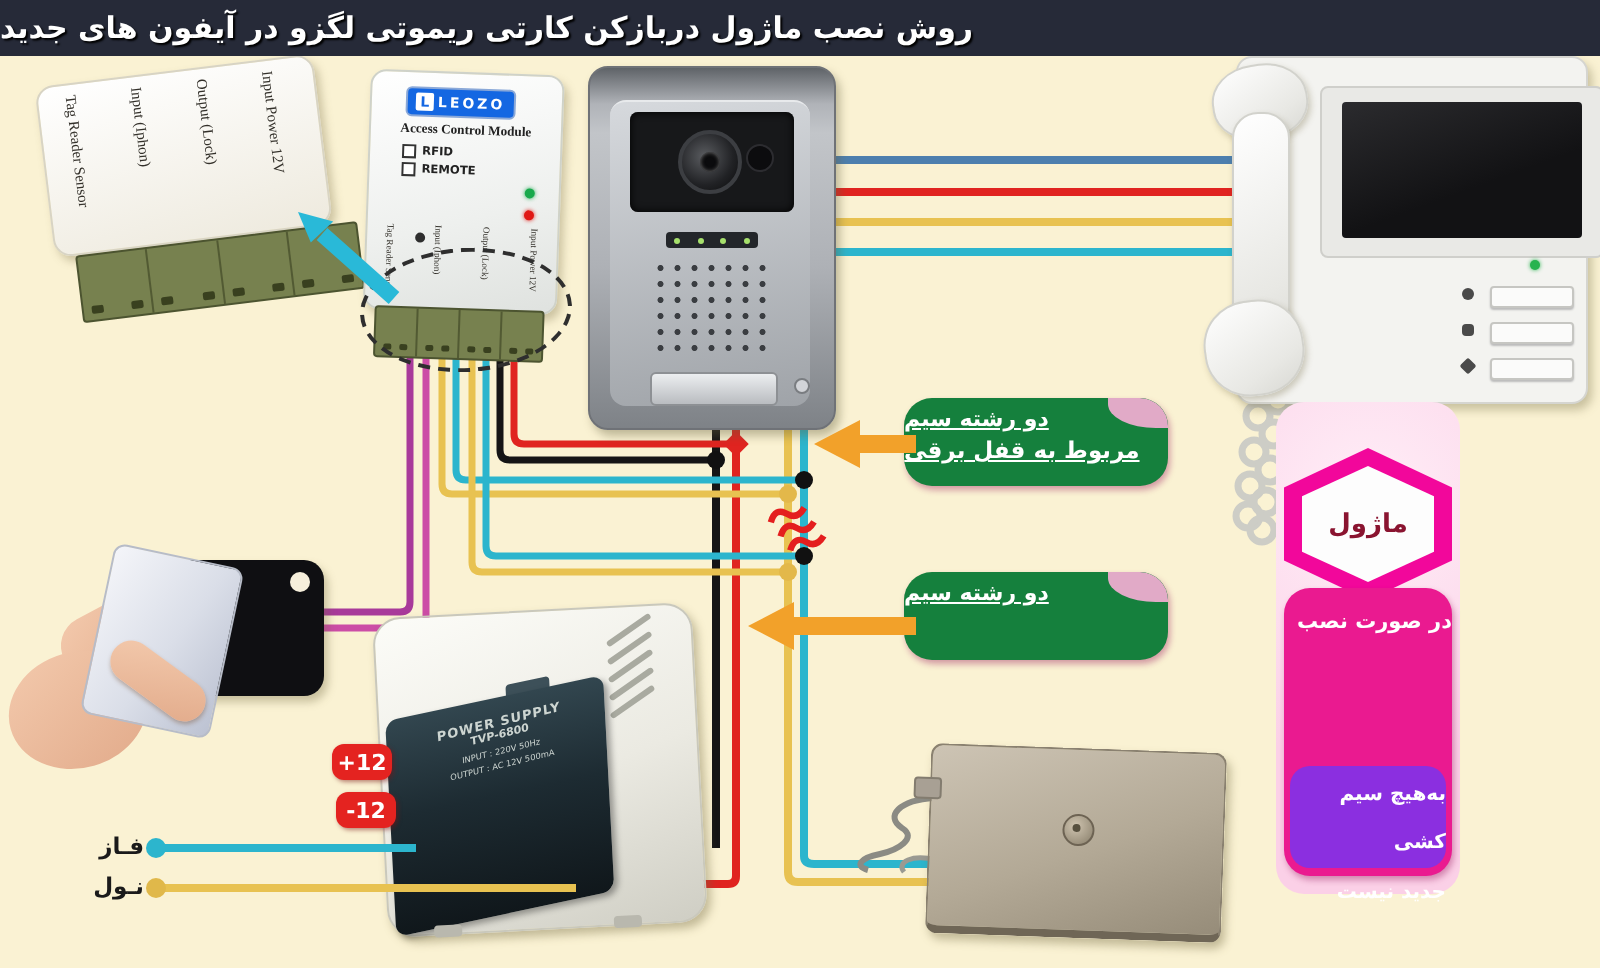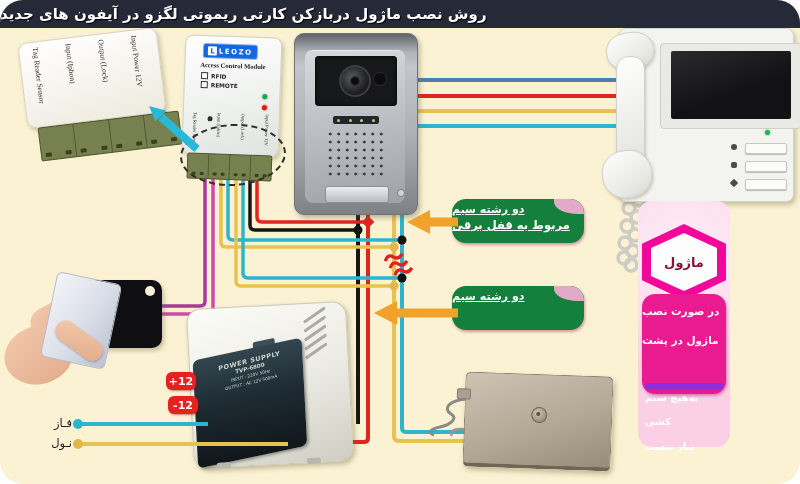--- a/index.html
+++ b/index.html
@@ -1,17 +1,17 @@
 <!DOCTYPE html>
 <html lang="fa"><head>
 <meta charset="utf-8">
 <style>
   html,body{margin:0;padding:0;}
   body{font-family:"DejaVu Sans",sans-serif;}
-  #stage{position:relative;width:800px;height:484px;background:#faf2d3;overflow:hidden;border-radius:23px;}
+  #stage{position:relative;width:800px;height:484px;background:#faf2d3;overflow:hidden;}
   .abs{position:absolute;}
   
   #titlebar{left:0;top:0;width:800px;height:28px;background:#262a38;z-index:6;display:flex;align-items:center;justify-content:flex-end;direction:rtl;}
   #titlebar span{color:#fff;font-size:15px;font-weight:bold;padding-right:10px;text-shadow:1px 1px 1px #000;}
   
   svg.layer{position:absolute;left:0;top:0;z-index:1;pointer-events:none;}
   svg.toplayer{z-index:5;}
   
   #tagmod{left:24px;top:34px;width:152px;height:122px;transform:rotate(-7deg);z-index:2;}
   #tagmod .body{position:absolute;left:0;top:0;width:140px;height:86px;background:linear-gradient(170deg,#ffffff,#eeeade);border:1px solid #d8d4c4;border-radius:9px;box-shadow:2px 3px 4px rgba(120,110,70,.35);display:flex;justify-content:space-between;padding:5px 18px 3px 12px;box-sizing:border-box;}
@@ -94,31 +94,31 @@
   .callout .c1{font-size:11px;font-weight:bold;margin-top:4px;}
   .callout .c2{font-size:11.5px;font-weight:bold;margin-top:2px;}
   #callout1{left:452px;top:199px;}
   #callout2{left:452px;top:286px;}
   
   #att-glow{left:638px;top:201px;width:92px;height:246px;background:radial-gradient(circle at 50% 20%,#ffeef7 0%,#fbd0e7 65%);border-radius:14px;z-index:3;}
   .hex{clip-path:polygon(50% 0%,100% 26%,100% 74%,50% 100%,0% 74%,0% 26%);}
   #att-hex{left:642px;top:224px;width:84px;height:76px;background:#f2079b;z-index:3;filter:drop-shadow(0 2px 3px rgba(170,10,100,.6));}
   #att-hex .inner{position:absolute;left:9px;top:9px;right:9px;bottom:9px;background:#fdfdfd;display:flex;align-items:center;justify-content:center;}
   #att-hex .inner span{font-size:13px;font-weight:bold;color:#8a1430;direction:rtl;}
-  #att-note{left:642px;top:294px;width:84px;height:100px;background:#ea1a90;border-radius:13px;z-index:3;direction:rtl;text-align:left;color:#fff;box-shadow:1px 2px 3px rgba(150,20,90,.4);}
+  #att-note{left:642px;top:294px;width:84px;height:144px;background:#ea1a90;border-radius:13px;z-index:3;direction:rtl;text-align:right;color:#fff;box-shadow:1px 2px 3px rgba(150,20,90,.4);}
   #att-note .pline{font-size:10.5px;font-weight:bold;line-height:29px;}
   #att-note .pline:first-child{margin-top:3px;}
   #att-purple{position:absolute;left:3px;right:3px;top:89px;bottom:4px;background:#8b2fe0;border-radius:10px;}
   #att-purple .pline{font-size:10px;line-height:24px;margin-top:1px;}
   
   .redbadge{background:#e42320;color:#fff;font-weight:bold;border-radius:6px;display:flex;align-items:center;justify-content:center;z-index:3;box-shadow:1px 1px 2px rgba(120,20,20,.5);}
   #b12p{left:166px;top:372px;width:30px;height:18px;font-size:11px;}
   #b12m{left:168px;top:396px;width:30px;height:18px;font-size:11px;}
   #bac{left:288px;top:416px;width:66px;height:27px;font-size:11.5px;border-radius:8px;direction:rtl;}
-  .wlabel{font-size:11.5px;font-weight:normal;color:#1a1a1a;direction:rtl;z-index:3;text-align:right;width:34px;}
+  .wlabel{font-size:11.5px;font-weight:bold;color:#1a1a1a;direction:rtl;z-index:3;text-align:right;width:34px;}
   #lphase{left:38px;top:416px;}
   #lneutral{left:38px;top:436px;}
 </style>
 </head>
 <body>
 
 <div id="stage">
 
   <div class="abs" id="titlebar">
     <span>روش نصب ماژول دربازکن کارتی ریموتی لگزو در آیفون های جدید</span>
@@ -323,24 +323,23 @@
   </div>
 
   <div class="abs" id="att-glow"></div>
   <div class="abs hex" id="att-hex">
     <div class="inner hex">
       <span>ماژول</span>
     </div>
   </div>
   <div class="abs" id="att-note">
     <div class="pline">در صورت نصب</div>
-    <div class="pline">ماژول در پشت</div>
     <div id="att-purple">
       <div class="pline">به‌هیچ سیم کشی</div>
-      <div class="pline">نیاز نیست</div>
+      <div class="pline">جدید نیست</div>
     </div>
   </div>
 
   <div class="abs redbadge" id="b12p">+12</div>
   <div class="abs redbadge" id="b12m">-12</div>
   <div class="abs wlabel" id="lphase">فـاز</div>
   <div class="abs wlabel" id="lneutral">نـول</div>
 
   <svg class="layer toplayer" width="800" height="484">
 

